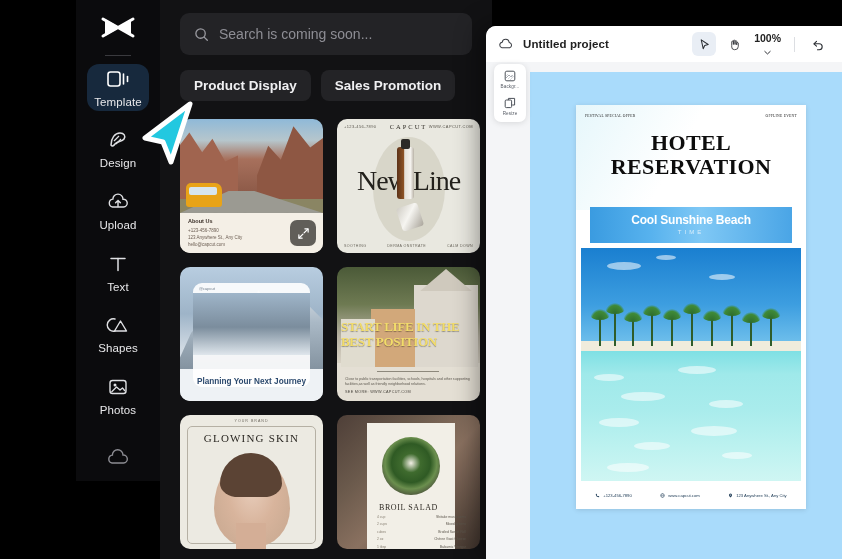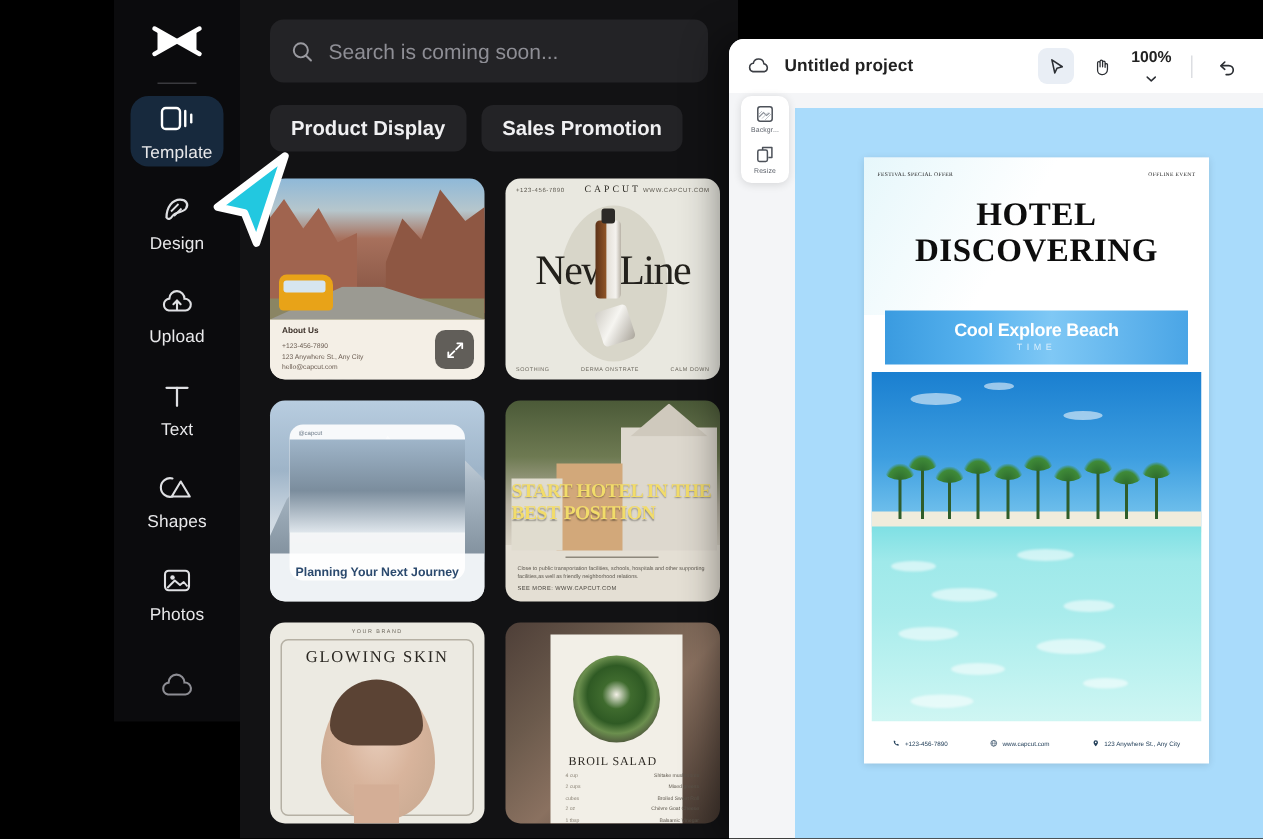--- a/index.html
+++ b/index.html
@@ -362,21 +362,21 @@
           <div class="h2">Explore where you want to go.</div>
           <div class="sm">For all travel inquiries, contact
 hello@capcut.com | www.capcut.com | +123-456-7890</div>
         </div>
       </div>
 
       <div class="card c4">
         <div class="h1b"></div>
         <div class="h2b"></div>
         <div class="h3b"></div>
-        <div class="tt">START HOTEL IN THE BEST POSITION</div>
+        <div class="tt">START LIFE IN THE BEST POSITION</div>
         <div class="rule"></div>
         <div class="desc">Close to public transportation facilities, schools, hospitals and other supporting facilities,as well as friendly neighborhood relations.</div>
         <div class="more">SEE MORE: WWW.CAPCUT.COM</div>
       </div>
 
       <div class="card c5">
         <div class="brandtop">YOUR BRAND</div>
         <div class="inner"></div>
         <div class="ttl">GLOWING SKIN</div>
         <div class="face"></div>
@@ -489,25 +489,25 @@
 
         <div class="p-top"></div>
 
         <div class="p-kicker">
           <span>FESTIVAL SPECIAL OFFER</span>
           <span>OFFLINE EVENT</span>
         </div>
 
         <div class="p-title">
           <div>HOTEL</div>
-          <div>DISCOVERING</div>
+          <div>RESERVATION</div>
         </div>
 
         <div class="p-band">
-          <div class="p-band-a">Cool Explore Beach</div>
+          <div class="p-band-a">Cool Sunshine Beach</div>
           <div class="p-band-b">TIME</div>
         </div>
 
         <div class="p-photo">
           <div class="sky"></div>
           <div class="cloud" style="left:12%;top:6%;width:34px;height:8px;"></div>
           <div class="cloud" style="left:58%;top:11%;width:26px;height:6px;"></div>
           <div class="cloud" style="left:34%;top:3%;width:20px;height:5px;"></div>
           <div class="strip"></div>
           <div style="position:absolute;left:0;right:0;top:26%;height:16%;">

